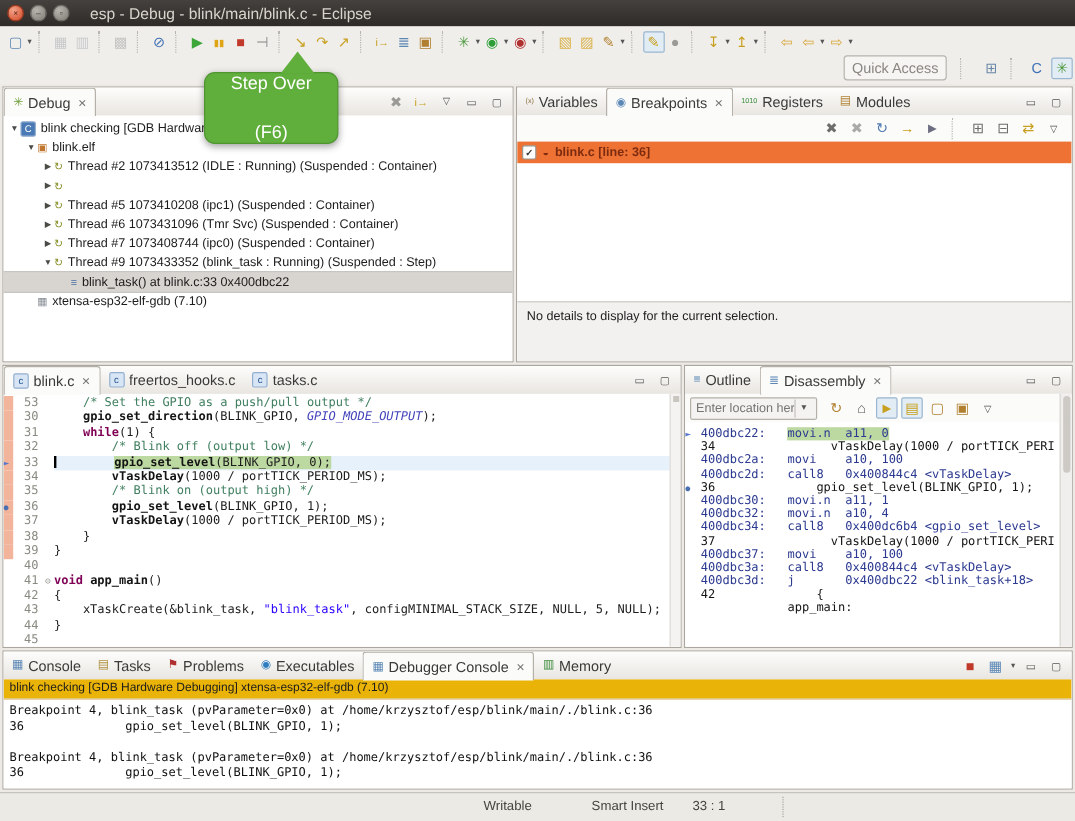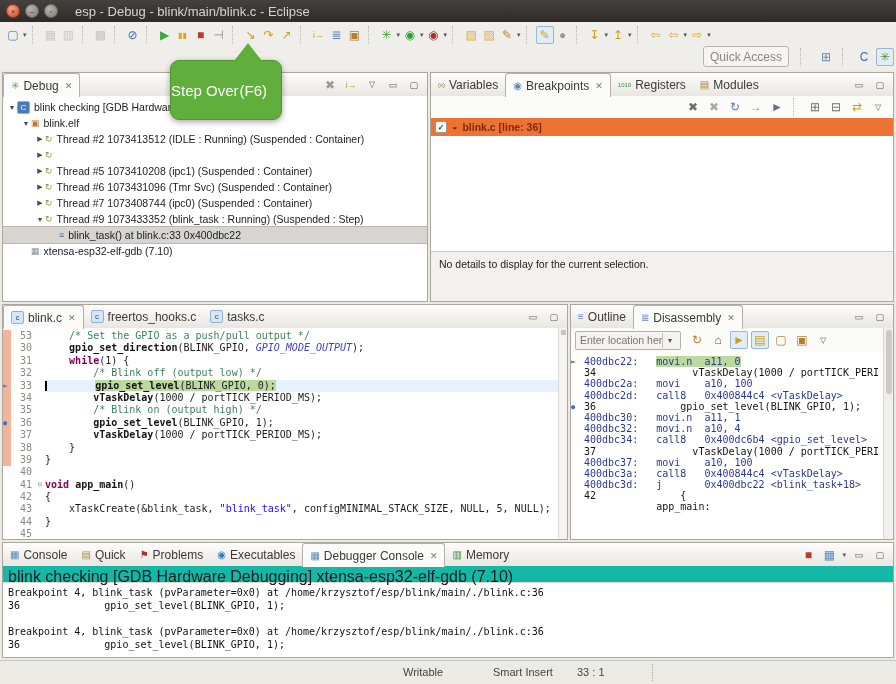--- a/index.html
+++ b/index.html
@@ -92,35 +92,35 @@
   .d-gut{width:13px;flex:none;position:relative;}
   .d-text{flex:1;white-space:pre;}
   .k-asm{color:var(--asm_navy);}
   .k-src{color:#141414;}
   .dhl{background:var(--step_highlight_green);}
   .dis-scroll{position:absolute;right:0;top:0;bottom:0;width:9px;background:#f0efed;border-left:1px solid #dad7d2;}
   .dis-thumb{position:absolute;top:2px;right:1px;width:6px;height:64px;background:#cdcac5;border-radius:3px;}
 
   
   #console-view{left:2px;top:542px;width:892px;height:116px;}
-  .con-header{height:17px;background:#14b8a6;border-bottom:1px solid #dcd8d2;font-size:16px;color:#1c1c1c;
+  .con-header{height:17px;background:#eab308;border-bottom:1px solid #dcd8d2;font-size:10px;color:#1c1c1c;
     padding:2px 0 0 5px;box-sizing:border-box;}
   .con-lines{padding:3px 0 0 5px;}
   .conline{white-space:pre;font-family:"DejaVu Sans Mono",monospace;font-size:10px;line-height:13px;color:#101010;}
 
   
   .statusbar{position:absolute;left:0;top:660px;width:896px;height:24px;background:#eceae5;border-top:1px solid #c6c2bc;
     font-size:11px;color:#44443f;}
   .sbitem{position:absolute;top:5px;}
   .sb-handle{position:absolute;left:652px;top:3px;height:17px;border-left:1px dotted #a8a49e;}
 
   
   .tooltip{position:absolute;left:170px;top:60px;width:110px;height:58px;background:var(--tooltip_green);
-    border:1px solid #4f9630;border-radius:9px;color:#fff;font-size:15px;display:flex;
-    align-items:center;justify-content:flex-start;gap:1px;z-index:50;box-shadow:0 2px 6px rgba(0,0,0,.35);}
+    border:1px solid #4f9630;border-radius:9px;color:#fff;font-size:15px;display:flex;flex-direction:column;
+    align-items:center;justify-content:space-between;gap:1px;z-index:50;box-shadow:0 2px 6px rgba(0,0,0,.35);}
   .tip-arrow{position:absolute;top:-18px;left:63px;width:0;height:0;border-left:14px solid transparent;
     border-right:14px solid transparent;border-bottom:18px solid var(--tooltip_green);}
 </style>
 </head>
 <body>
 
 <div class="titlebar">
   <span class="winbtn close">×</span>
   <span class="winbtn grey">–</span>
   <span class="winbtn grey">▫</span>
@@ -507,21 +507,21 @@
 
 <div class="view" id="console-view">
   <div class="vhead">
     <div id="con-tabs" style="display:flex;">
         <div class="tab">
           <span class="vicon" style="color: rgb(91, 135, 181);">▦</span>
           <span class="tablabel">Console</span>
         </div>
         <div class="tab">
           <span class="vicon" style="color: rgb(176, 144, 64);">▤</span>
-          <span class="tablabel">Quick</span>
+          <span class="tablabel">Tasks</span>
         </div>
         <div class="tab">
           <span class="vicon" style="color: rgb(176, 48, 48);">⚑</span>
           <span class="tablabel">Problems</span>
         </div>
         <div class="tab">
           <span class="vicon" style="color: rgb(46, 125, 192);">◉</span>
           <span class="tablabel">Executables</span>
         </div>
         <div class="tab active">

